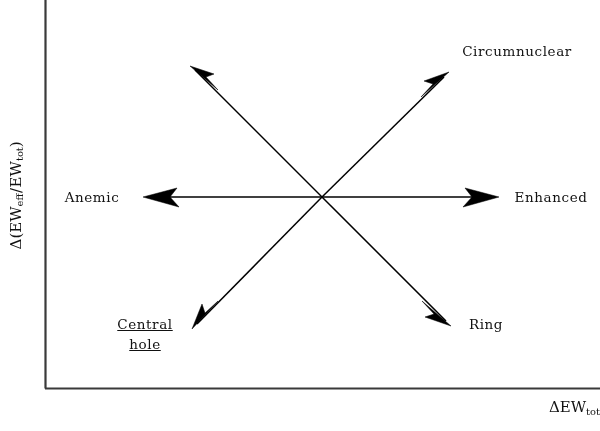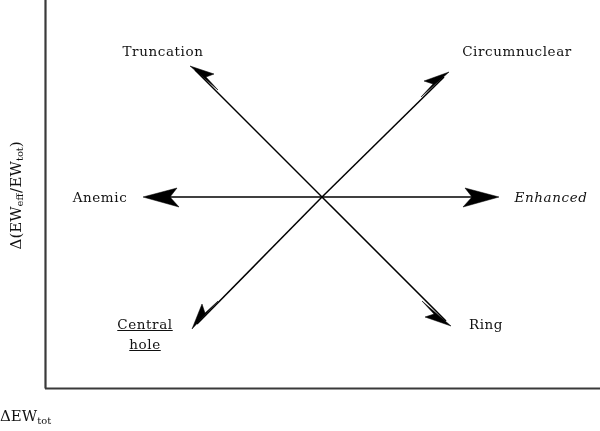--- a/index.html
+++ b/index.html
@@ -53,22 +53,21 @@
     position: absolute;
     font-family: "DejaVu Serif", serif;
     color: #111111;
     white-space: nowrap;
   }
   #x-axis-title {
     font-size: 15px;
     left: 0;
     right: 0;
     top: 398px;
-    text-align: left;
-    margin-top: 9px;
+    text-align: right;
   }
   #y-axis-title {
     font-size: 15px;
     left: -84px;
     top: 186px;
     width: 200px;
     text-align: center;
     transform: rotate(-90deg);
   }
   .sub {
@@ -118,33 +117,30 @@
       </g>
 
       <g>
         <line class="arrow-shaft" x1="322" y1="197" x2="446" y2="321"></line>
         <path class="arrow-head" d="M 451 326 L 425 317 L 434 314 L 422 301 Z"></path>
       </g>
 
     </g>
   </svg>
 
-  <div class="node-label" style="left:163px; top:42px; transform:translate(-50%,0);">
-    <div>Truncation</div>
-  </div>
 
   <div class="node-label" style="left:517px; top:42px; transform:translate(-50%,0);">
     <div>Circumnuclear</div>
   </div>
 
-  <div class="node-label" style="left:100px; top:188px; transform:translate(-50%,0);">
+  <div class="node-label" style="left:92px; top:188px; transform:translate(-50%,0);">
     <div>Anemic</div>
   </div>
 
-  <div class="node-label" style="left:551px; top:188px; transform:translate(-50%,0);font-style:italic;">
+  <div class="node-label" style="left:551px; top:188px; transform:translate(-50%,0);">
     <div>Enhanced</div>
   </div>
 
   <div class="node-label" style="left:145px; top:315px; transform:translate(-50%,0);text-decoration:underline;">
     <div>Central</div>
     <div>hole</div>
   </div>
 
   <div class="node-label" style="left:486px; top:315px; transform:translate(-50%,0);text-align:center;">
     <div>Ring</div>

